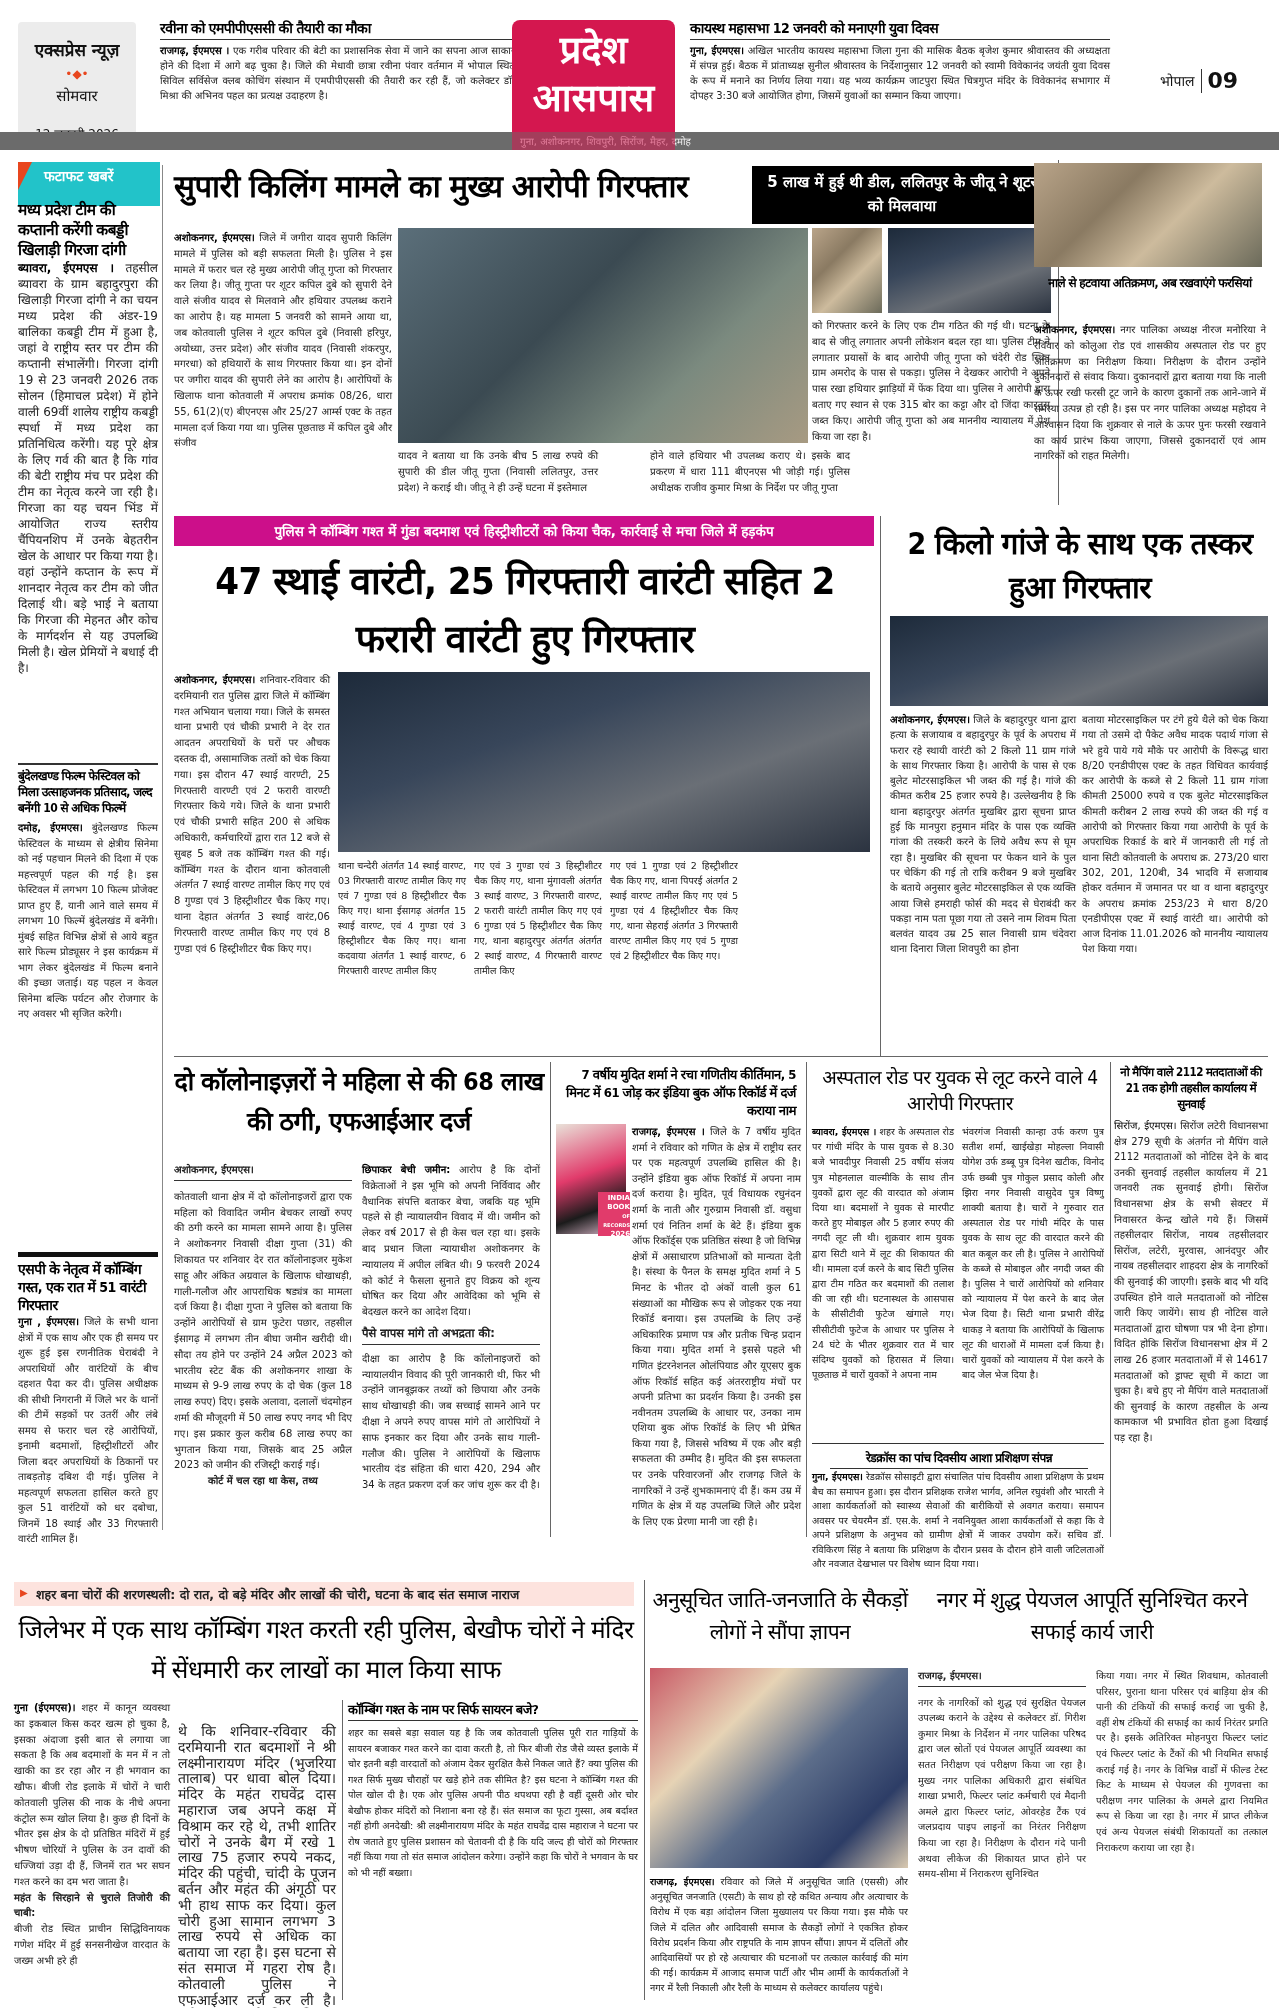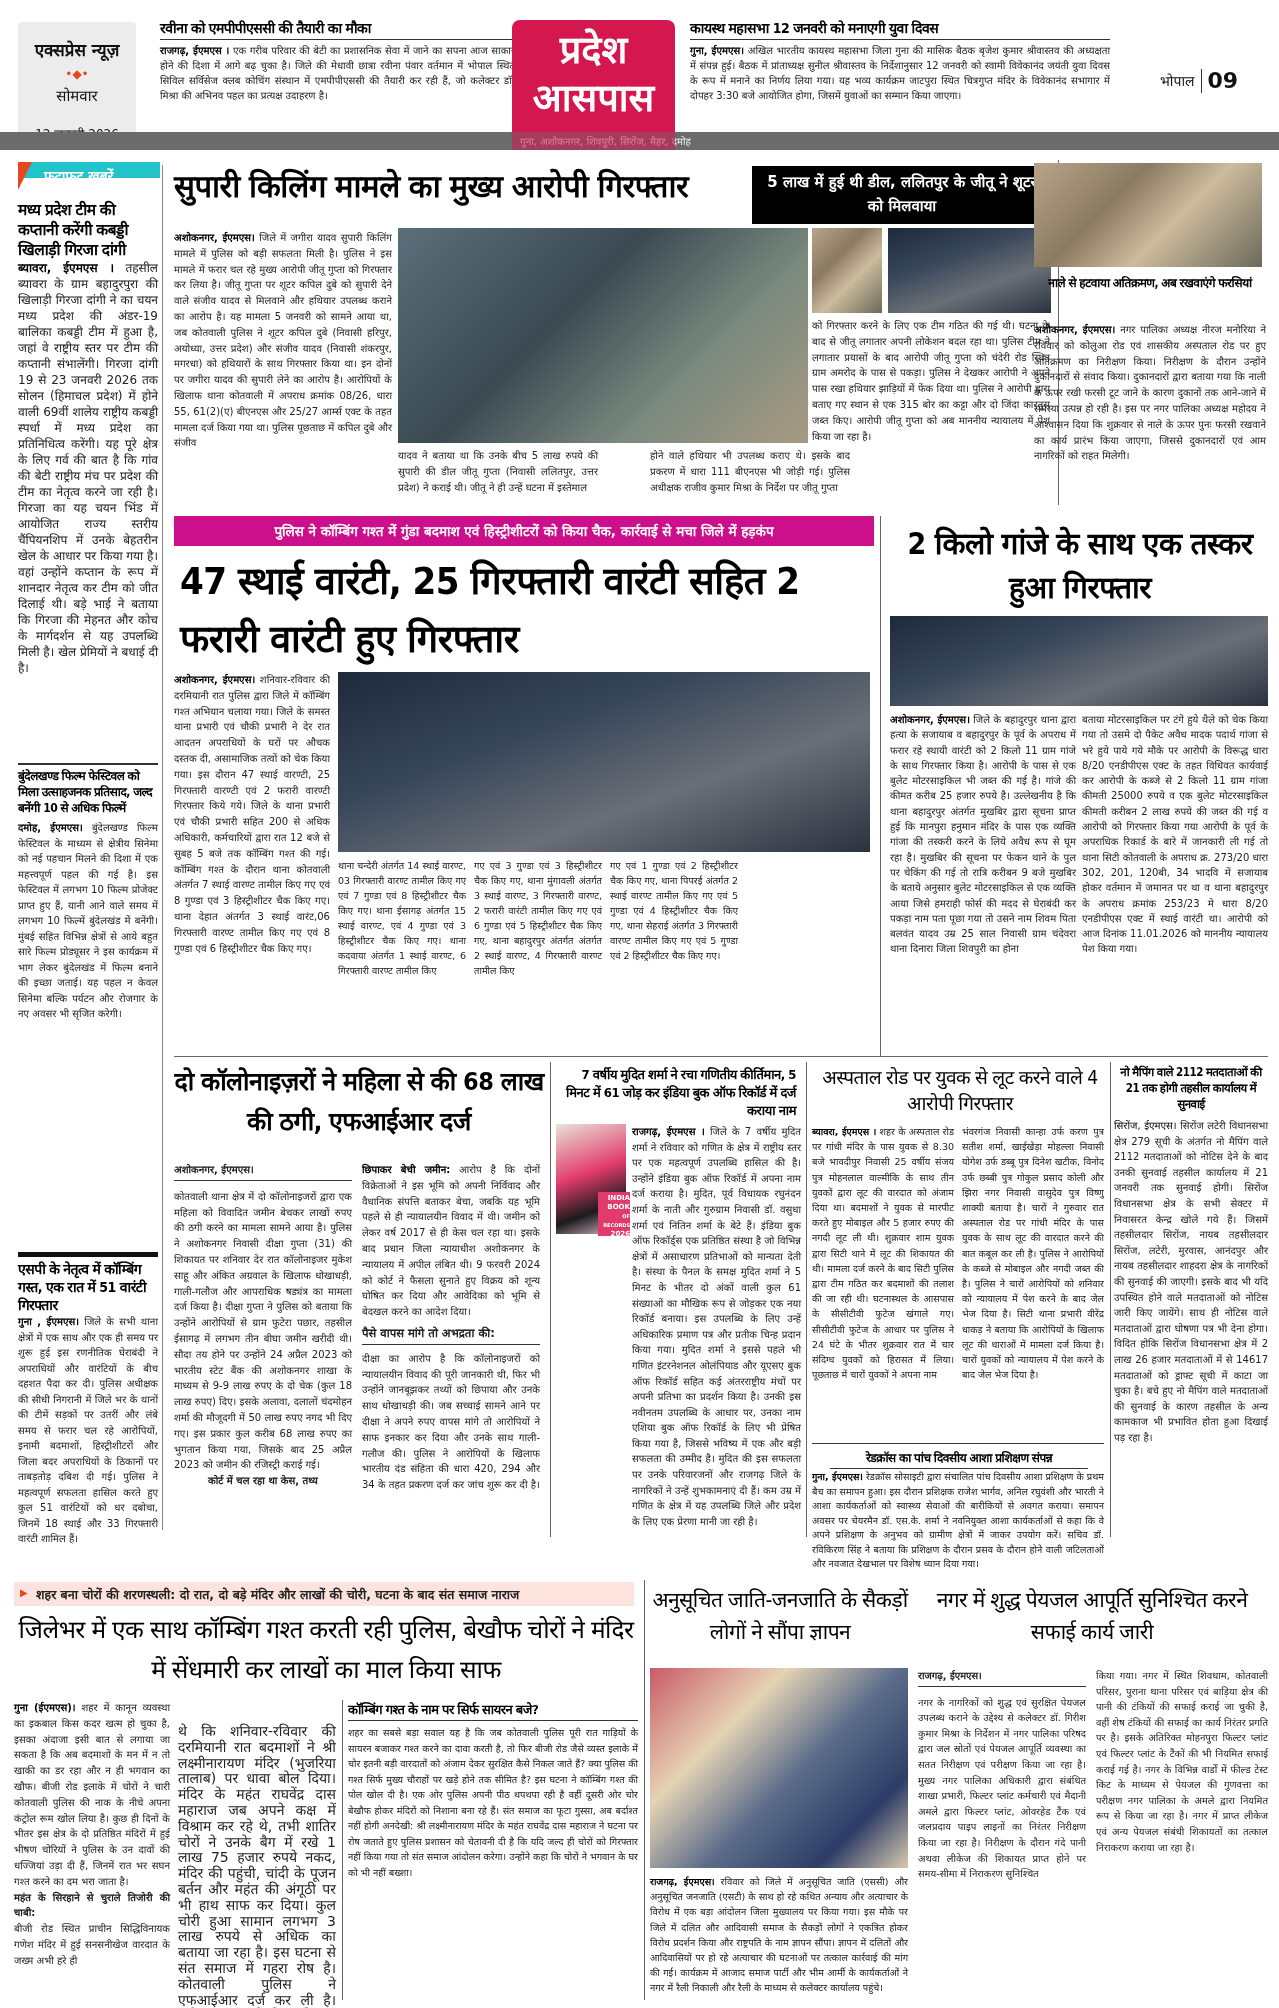--- a/index.html
+++ b/index.html
@@ -55,21 +55,21 @@
   <span style="font-size:22px;font-weight:bold;">09</span>
 </div>
 
 <div class="abs" style="left:0;top:132px;width:1279px;height:18px;background:#6b6b6b;">
   <span style="position:absolute;left:520px;top:2px;font-size:10px;color:#eee;">गुना, अशोकनगर, शिवपुरी, सिरोंज, मैहर, दमोह</span>
 </div>
 <div class="abs" style="left:512px;top:132px;width:163px;height:18px;background:#d4174f;opacity:0.55;"></div>
 
 <div class="rule-v" style="left:162px;top:165px;height:1365px;background:#888;"></div>
 
-<div class="abs" style="left:18px;top:162px;width:142px;height:16px;background:#22c3c9;padding-left:18px;">
+<div class="abs" style="left:18px;top:162px;width:142px;height:44px;background:#22c3c9;padding-left:18px;">
   <div style="position:absolute;left:0;top:0;width:0;height:0;border-top:28px solid #e8461e;border-right:14px solid transparent;"></div>
   <span style="position:absolute;left:26px;top:4px;color:#fff;font-weight:bold;font-size:14px;">फटाफट खबरें</span>
 </div>
 
 <div class="abs" style="left:18px;top:200px;width:140px;">
   <div class="headline" style="font-size:15.5px;line-height:20px;">मध्य प्रदेश टीम की कप्तानी करेंगी कबड्डी खिलाड़ी गिरजा दांगी</div>
   <div class="body-text" style="font-size:12px;line-height:16px;">
     <b>ब्यावरा, ईएमएस ।</b>
     <span>तहसील ब्यावरा के ग्राम बहादुरपुरा की खिलाड़ी गिरजा दांगी ने का चयन मध्य प्रदेश की अंडर-19 बालिका कबड्डी टीम में हुआ है, जहां वे राष्ट्रीय स्तर पर टीम की कप्तानी संभालेंगी। गिरजा दांगी 19 से 23 जनवरी 2026 तक सोलन (हिमाचल प्रदेश) में होने वाली 69वीं शालेय राष्ट्रीय कबड्डी स्पर्धा में मध्य प्रदेश का प्रतिनिधित्व करेंगी। यह पूरे क्षेत्र के लिए गर्व की बात है कि गांव की बेटी राष्ट्रीय मंच पर प्रदेश की टीम का नेतृत्व करने जा रही है। गिरजा का यह चयन भिंड में आयोजित राज्य स्तरीय चैंपियनशिप में उनके बेहतरीन खेल के आधार पर किया गया है। वहां उन्होंने कप्तान के रूप में शानदार नेतृत्व कर टीम को जीत दिलाई थी। बड़े भाई ने बताया कि गिरजा की मेहनत और कोच के मार्गदर्शन से यह उपलब्धि मिली है। खेल प्रेमियों ने बधाई दी है।</span>
   </div>
@@ -120,21 +120,21 @@
 <div class="abs photo warm" style="left:1036px;top:163px;width:228px;height:104px;left:1034px;"></div>
 <div class="abs headline" style="left:1034px;top:272px;width:232px;font-size:12px;line-height:22px;text-align:center;">नाले से हटवाया अतिक्रमण, अब रखवाएंगे फरसियां</div>
 <div class="col body-text" style="left:1034px;top:322px;width:232px;font-size:10px;line-height:15.8px;">
   <b>अशोकनगर, ईएमएस।</b>
   <span>नगर पालिका अध्यक्ष नीरज मनोरिया ने रविवार को कोलुआ रोड एवं शासकीय अस्पताल रोड पर हुए अतिक्रमण का निरीक्षण किया। निरीक्षण के दौरान उन्होंने दुकानदारों से संवाद किया। दुकानदारों द्वारा बताया गया कि नाली के ऊपर रखी फरसी टूट जाने के कारण दुकानों तक आने-जाने में समस्या उत्पन्न हो रही है। इस पर नगर पालिका अध्यक्ष महोदय ने आश्वासन दिया कि शुक्रवार से नाले के ऊपर पुनः फरसी रखवाने का कार्य प्रारंभ किया जाएगा, जिससे दुकानदारों एवं आम नागरिकों को राहत मिलेगी।</span>
 </div>
 
 <div class="abs" style="left:174px;top:516px;width:700px;height:30px;background:#cc0f8a;color:#fff;text-align:center;">
   <span style="font-weight:bold;font-size:13.5px;line-height:30px;">पुलिस ने कॉम्बिंग गश्त में गुंडा बदमाश एवं हिस्ट्रीशीटरों को किया चैक, कार्रवाई से मचा जिले में हड़कंप</span>
 </div>
-<div class="abs headline" style="left:180px;top:552px;width:690px;font-size:38px;line-height:58px;text-align:left;">47 स्थाई वारंटी, 25 गिरफ्तारी वारंटी सहित 2 फरारी वारंटी हुए गिरफ्तार</div>
+<div class="abs headline" style="left:180px;top:552px;width:690px;font-size:38px;line-height:58px;text-align:center;">47 स्थाई वारंटी, 25 गिरफ्तारी वारंटी सहित 2 फरारी वारंटी हुए गिरफ्तार</div>
 
 <div class="col body-text" style="left:174px;top:672px;width:156px;font-size:10px;line-height:15.8px;">
   <b>अशोकनगर, ईएमएस।</b>
   <span>शनिवार-रविवार की दरमियानी रात पुलिस द्वारा जिले में कॉम्बिंग गश्त अभियान चलाया गया। जिले के समस्त थाना प्रभारी एवं चौकी प्रभारी ने देर रात आदतन अपराधियों के घरों पर औचक दस्तक दी, असामाजिक तत्वों को चेक किया गया। इस दौरान 47 स्थाई वारण्टी, 25 गिरफ्तारी वारण्टी एवं 2 फरारी वारण्टी गिरफ्तार किये गये। जिले के थाना प्रभारी एवं चौकी प्रभारी सहित 200 से अधिक अधिकारी, कर्मचारियों द्वारा रात 12 बजे से सुबह 5 बजे तक कॉम्बिंग गश्त की गई। कॉम्बिंग गश्त के दौरान थाना कोतवाली अंतर्गत 7 स्थाई वारण्ट तामील किए गए एवं 8 गुण्डा एवं 3 हिस्ट्रीशीटर चैक किए गए। थाना देहात अंतर्गत 3 स्थाई वारंट,06 गिरफ्तारी वारण्ट तामील किए गए एवं 8 गुण्डा एवं 6 हिस्ट्रीशीटर चैक किए गए।</span>
 </div>
 <div class="abs photo dark" style="left:338px;top:672px;width:532px;height:180px;"></div>
 <div class="col body-text" style="left:338px;top:858px;width:128px;font-size:9.5px;line-height:15px;">
   <span>थाना चन्देरी अंतर्गत 14 स्थाई वारण्ट, 03 गिरफ्तारी वारण्ट तामील किए गए एवं 7 गुण्डा एवं 8 हिस्ट्रीशीटर चैक किए गए। थाना ईसागढ़ अंतर्गत 15 स्थाई वारण्ट, एवं 4 गुण्डा एवं 3 हिस्ट्रीशीटर चैक किए गए। थाना कदवाया अंतर्गत 1 स्थाई वारण्ट, 6 गिरफ्तारी वारण्ट तामील किए</span>
 </div>
 <div class="col body-text" style="left:474px;top:858px;width:128px;font-size:9.5px;line-height:15px;">

